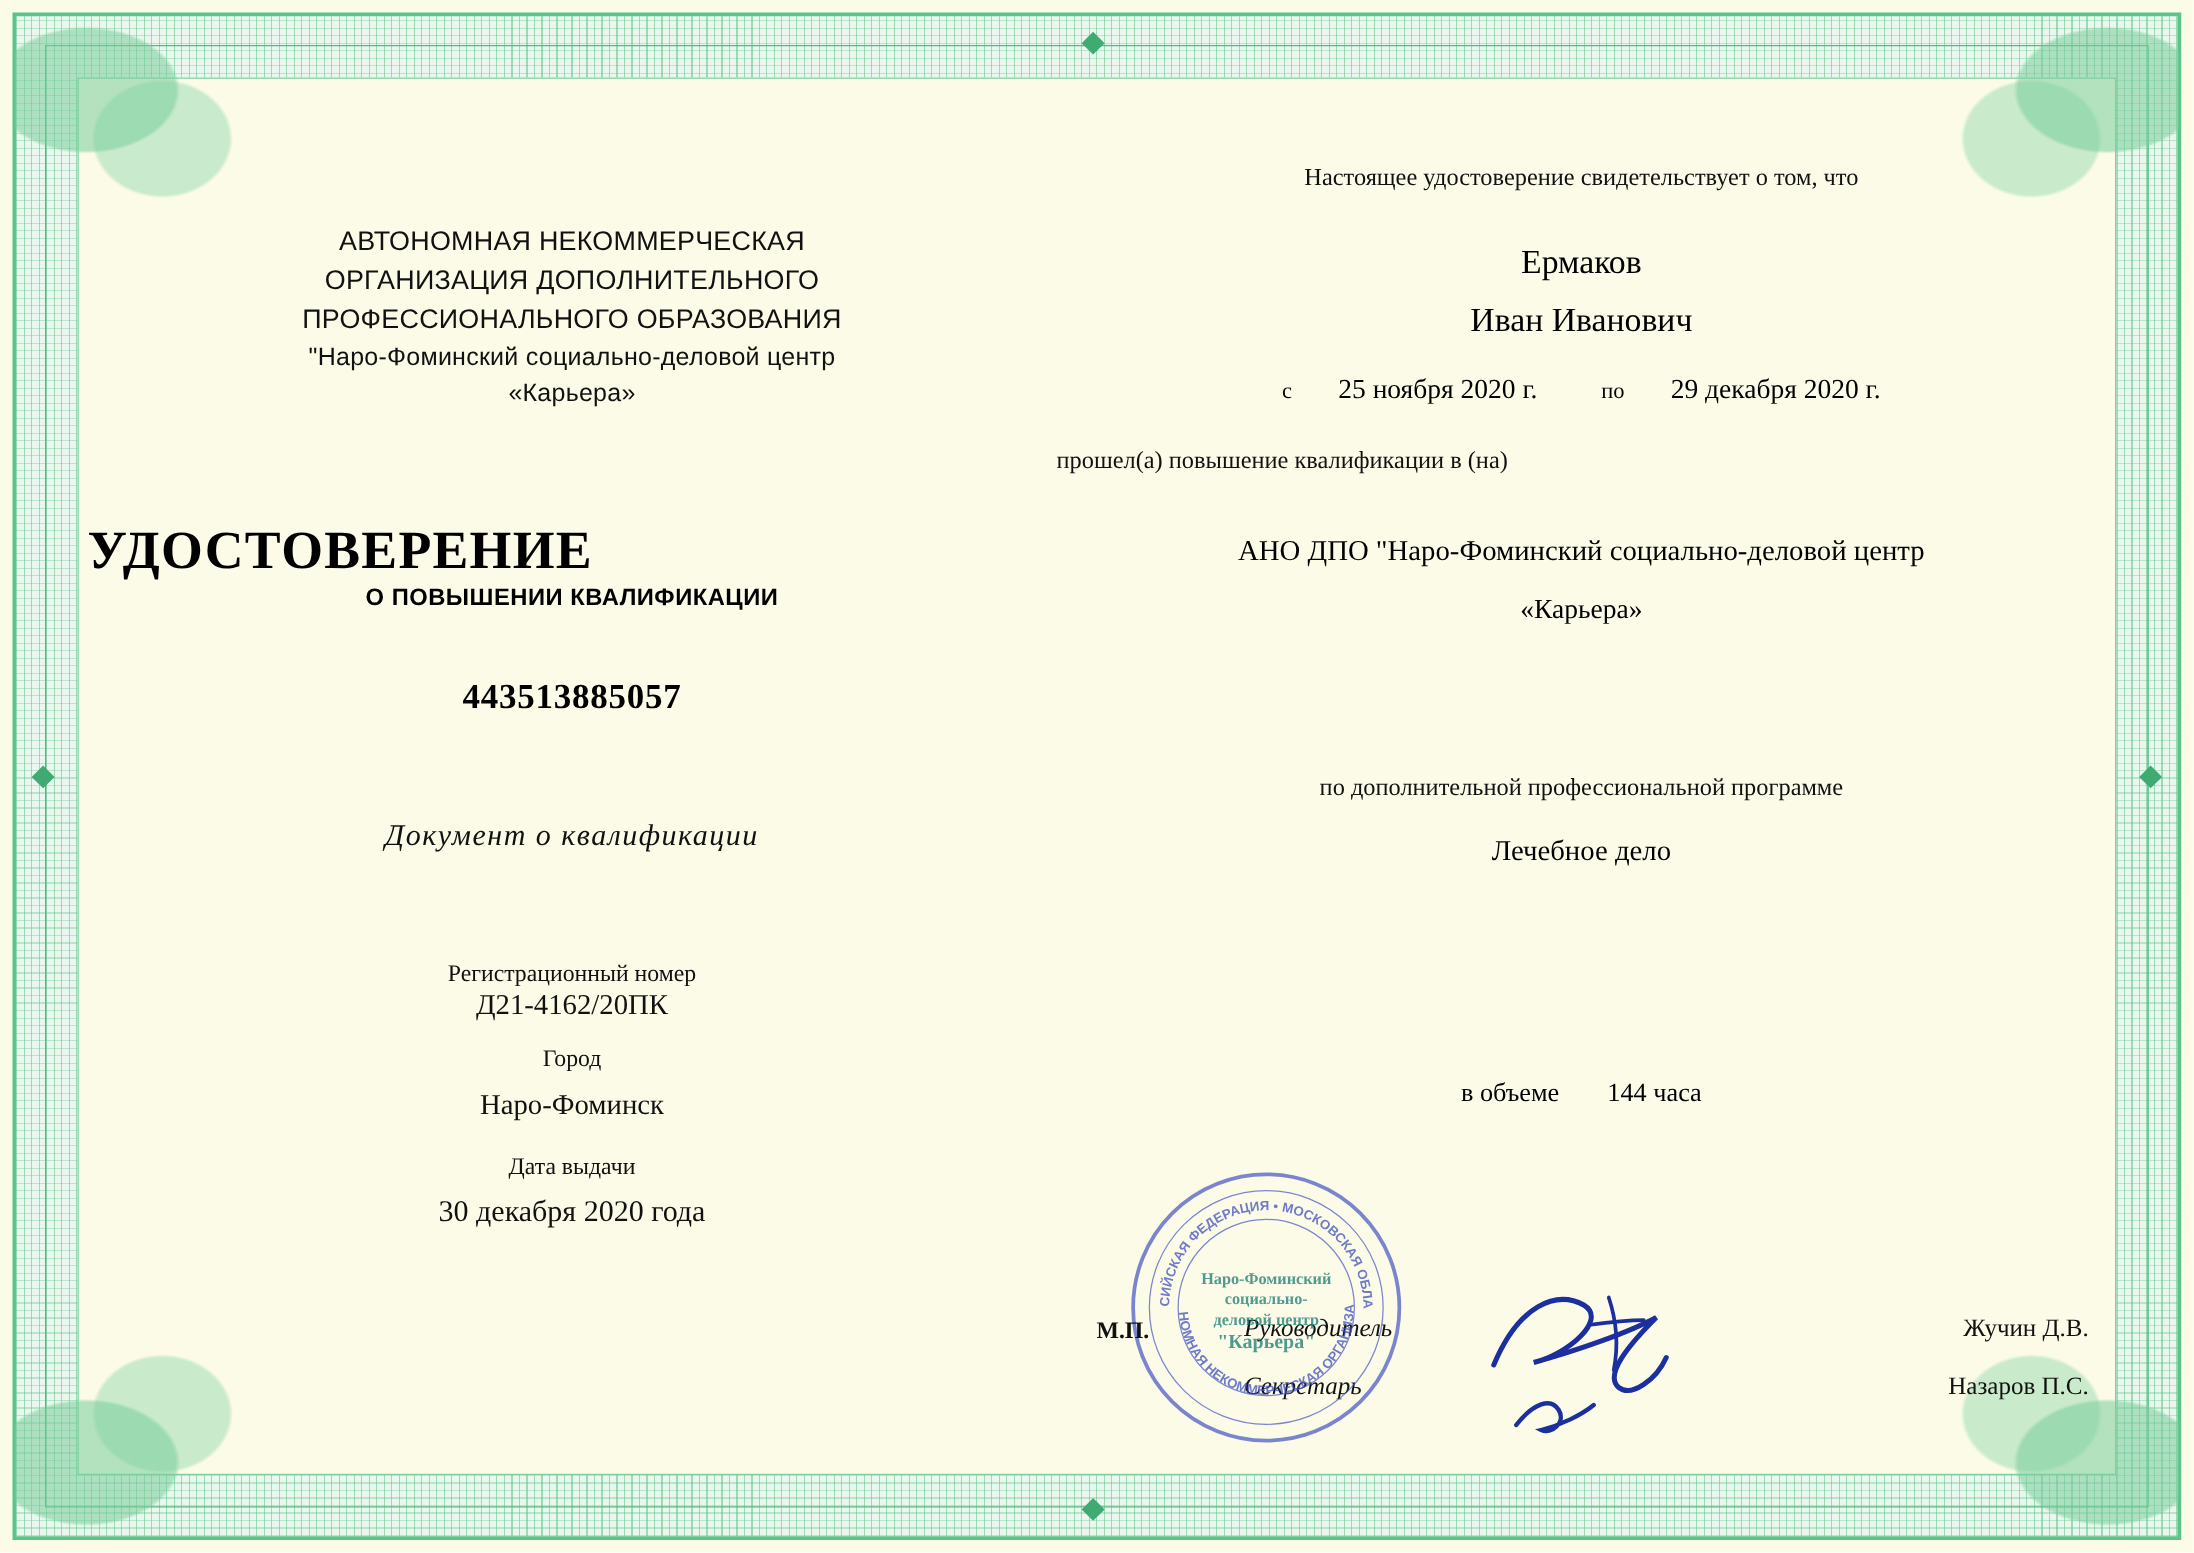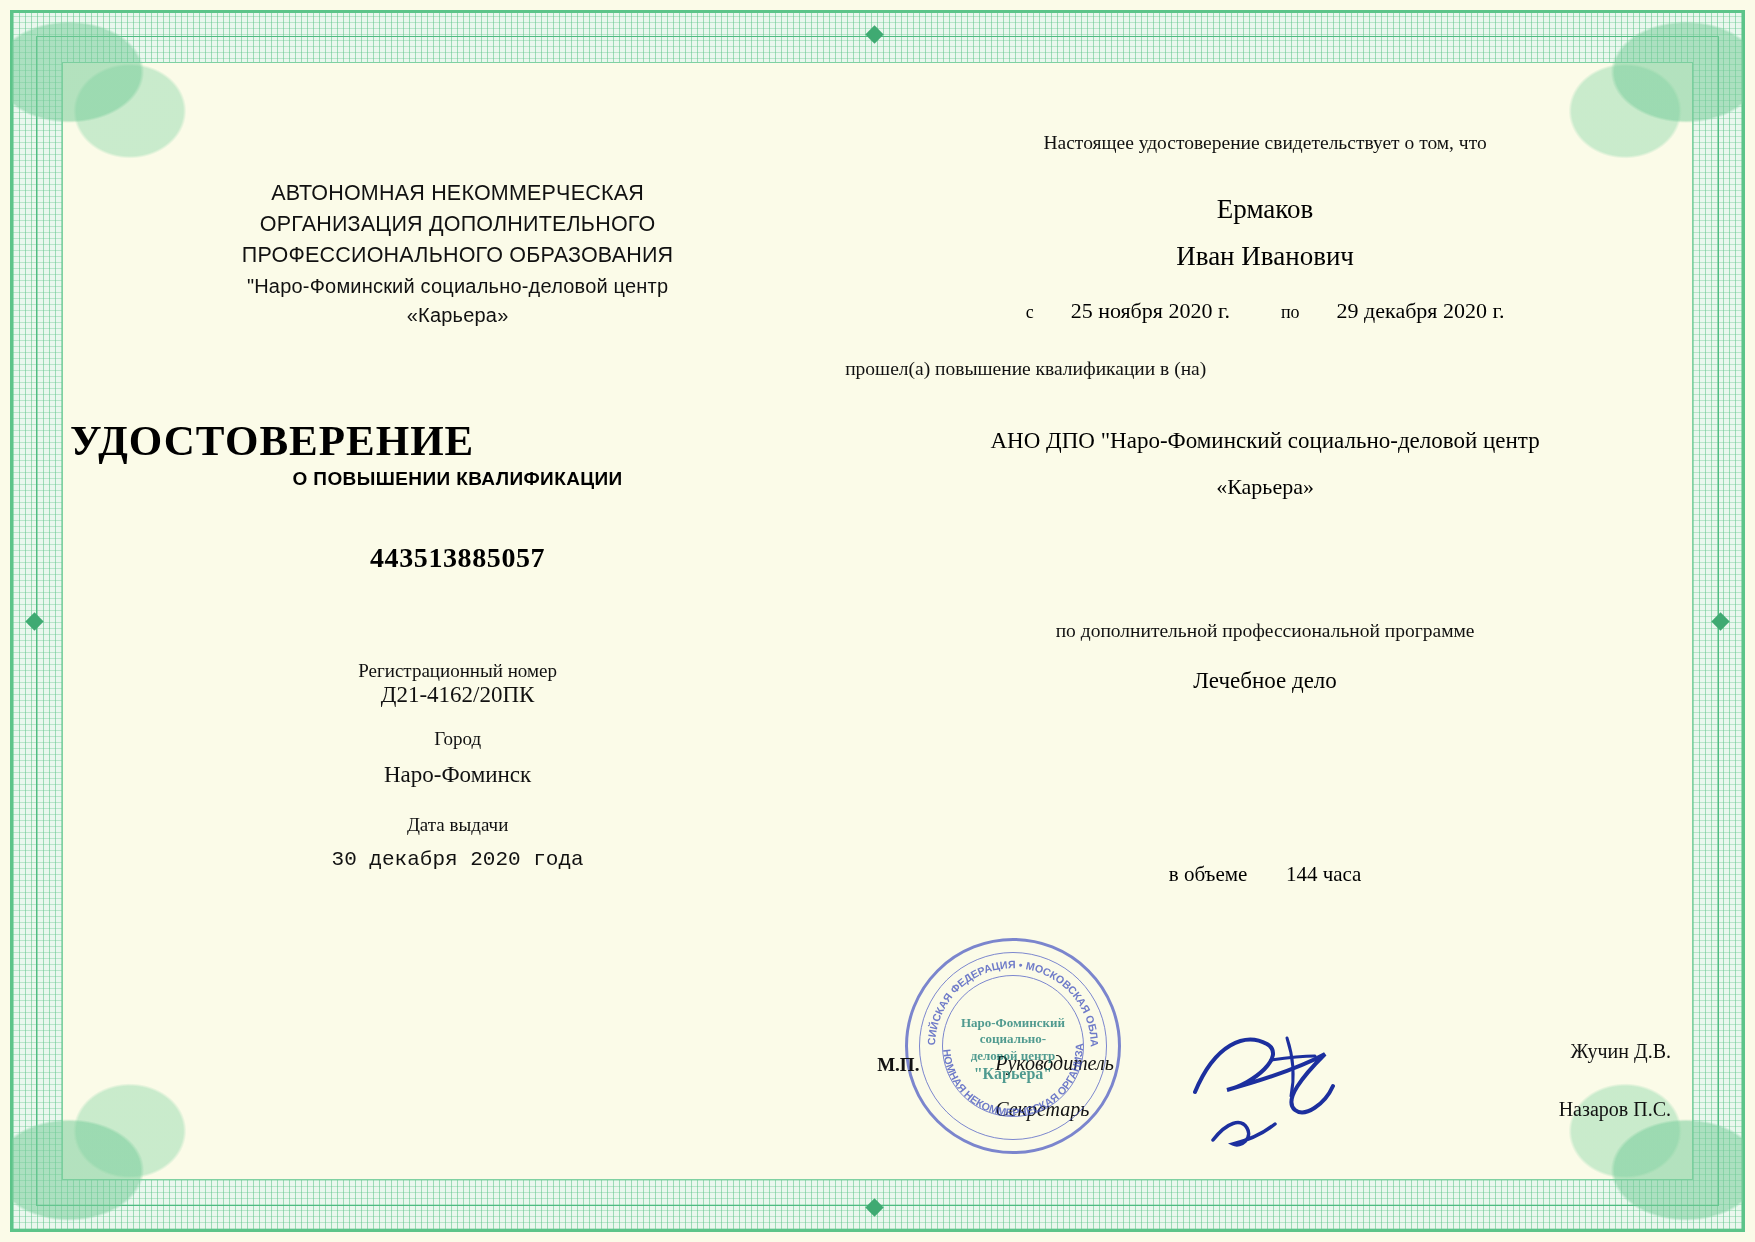--- a/index.html
+++ b/index.html
@@ -150,21 +150,21 @@
   .reg-label {
     font-size: 19px;
   }
   .reg-value {
     font-size: 23px;
     margin-bottom: 20px;
   }
   .city-label { font-size: 19px; margin-bottom: 12px; }
   .city-value { font-size: 23px; margin-bottom: 26px; }
   .date-label { font-size: 19px; margin-bottom: 12px; }
-  .date-value { font-size: 21px; font-family: Liberation Mono, monospace; }
+  .date-value { font-size: 24px; }
 
   
   .r-intro {
     text-align: center;
     font-size: 19.5px;
     color: #111;
   }
   .r-surname {
     text-align: center;
     font-size: 27px;
@@ -238,21 +238,21 @@
     color: #111;
   }
   .role-1 { left: 150px; top: 28px; }
   .role-2 { left: 150px; top: 74px; }
   .sign-name {
     position: absolute;
     font-size: 20px;
     color: #111;
     right: 14px;
   }
-  .name-1 { top: 16px; }
+  .name-1 { top: 28px; }
   .name-2 { top: 74px; }
 
   .mp-label {
     position: absolute;
     left: 32px;
     top: 30px;
     font-size: 19px;
     font-weight: bold;
     color: #111;
     z-index: 5;
@@ -343,20 +343,21 @@
         <div class="line-upper">АВТОНОМНАЯ НЕКОММЕРЧЕСКАЯ</div>
         <div class="line-upper">ОРГАНИЗАЦИЯ ДОПОЛНИТЕЛЬНОГО</div>
         <div class="line-upper">ПРОФЕССИОНАЛЬНОГО ОБРАЗОВАНИЯ</div>
         <div class="org-quote">"Наро-Фоминский социально-деловой центр</div>
         <div class="org-quote">«Карьера»</div>
       </div>
 
       <div class="title-main">УДОСТОВЕРЕНИЕ</div>
       <div class="title-sub">О ПОВЫШЕНИИ КВАЛИФИКАЦИИ</div>
       <div class="doc-number">443513885057</div>
+      <div class="doc-qual">Документ о квалификации</div>
 
       <div class="reg-block">
         <div class="reg-label">Регистрационный номер</div>
         <div class="reg-value">Д21-4162/20ПК</div>
         <div class="city-label">Город</div>
         <div class="city-value">Наро-Фоминск</div>
         <div class="date-label">Дата выдачи</div>
         <div class="date-value">30 декабря 2020 года</div>
       </div>
     </div>

